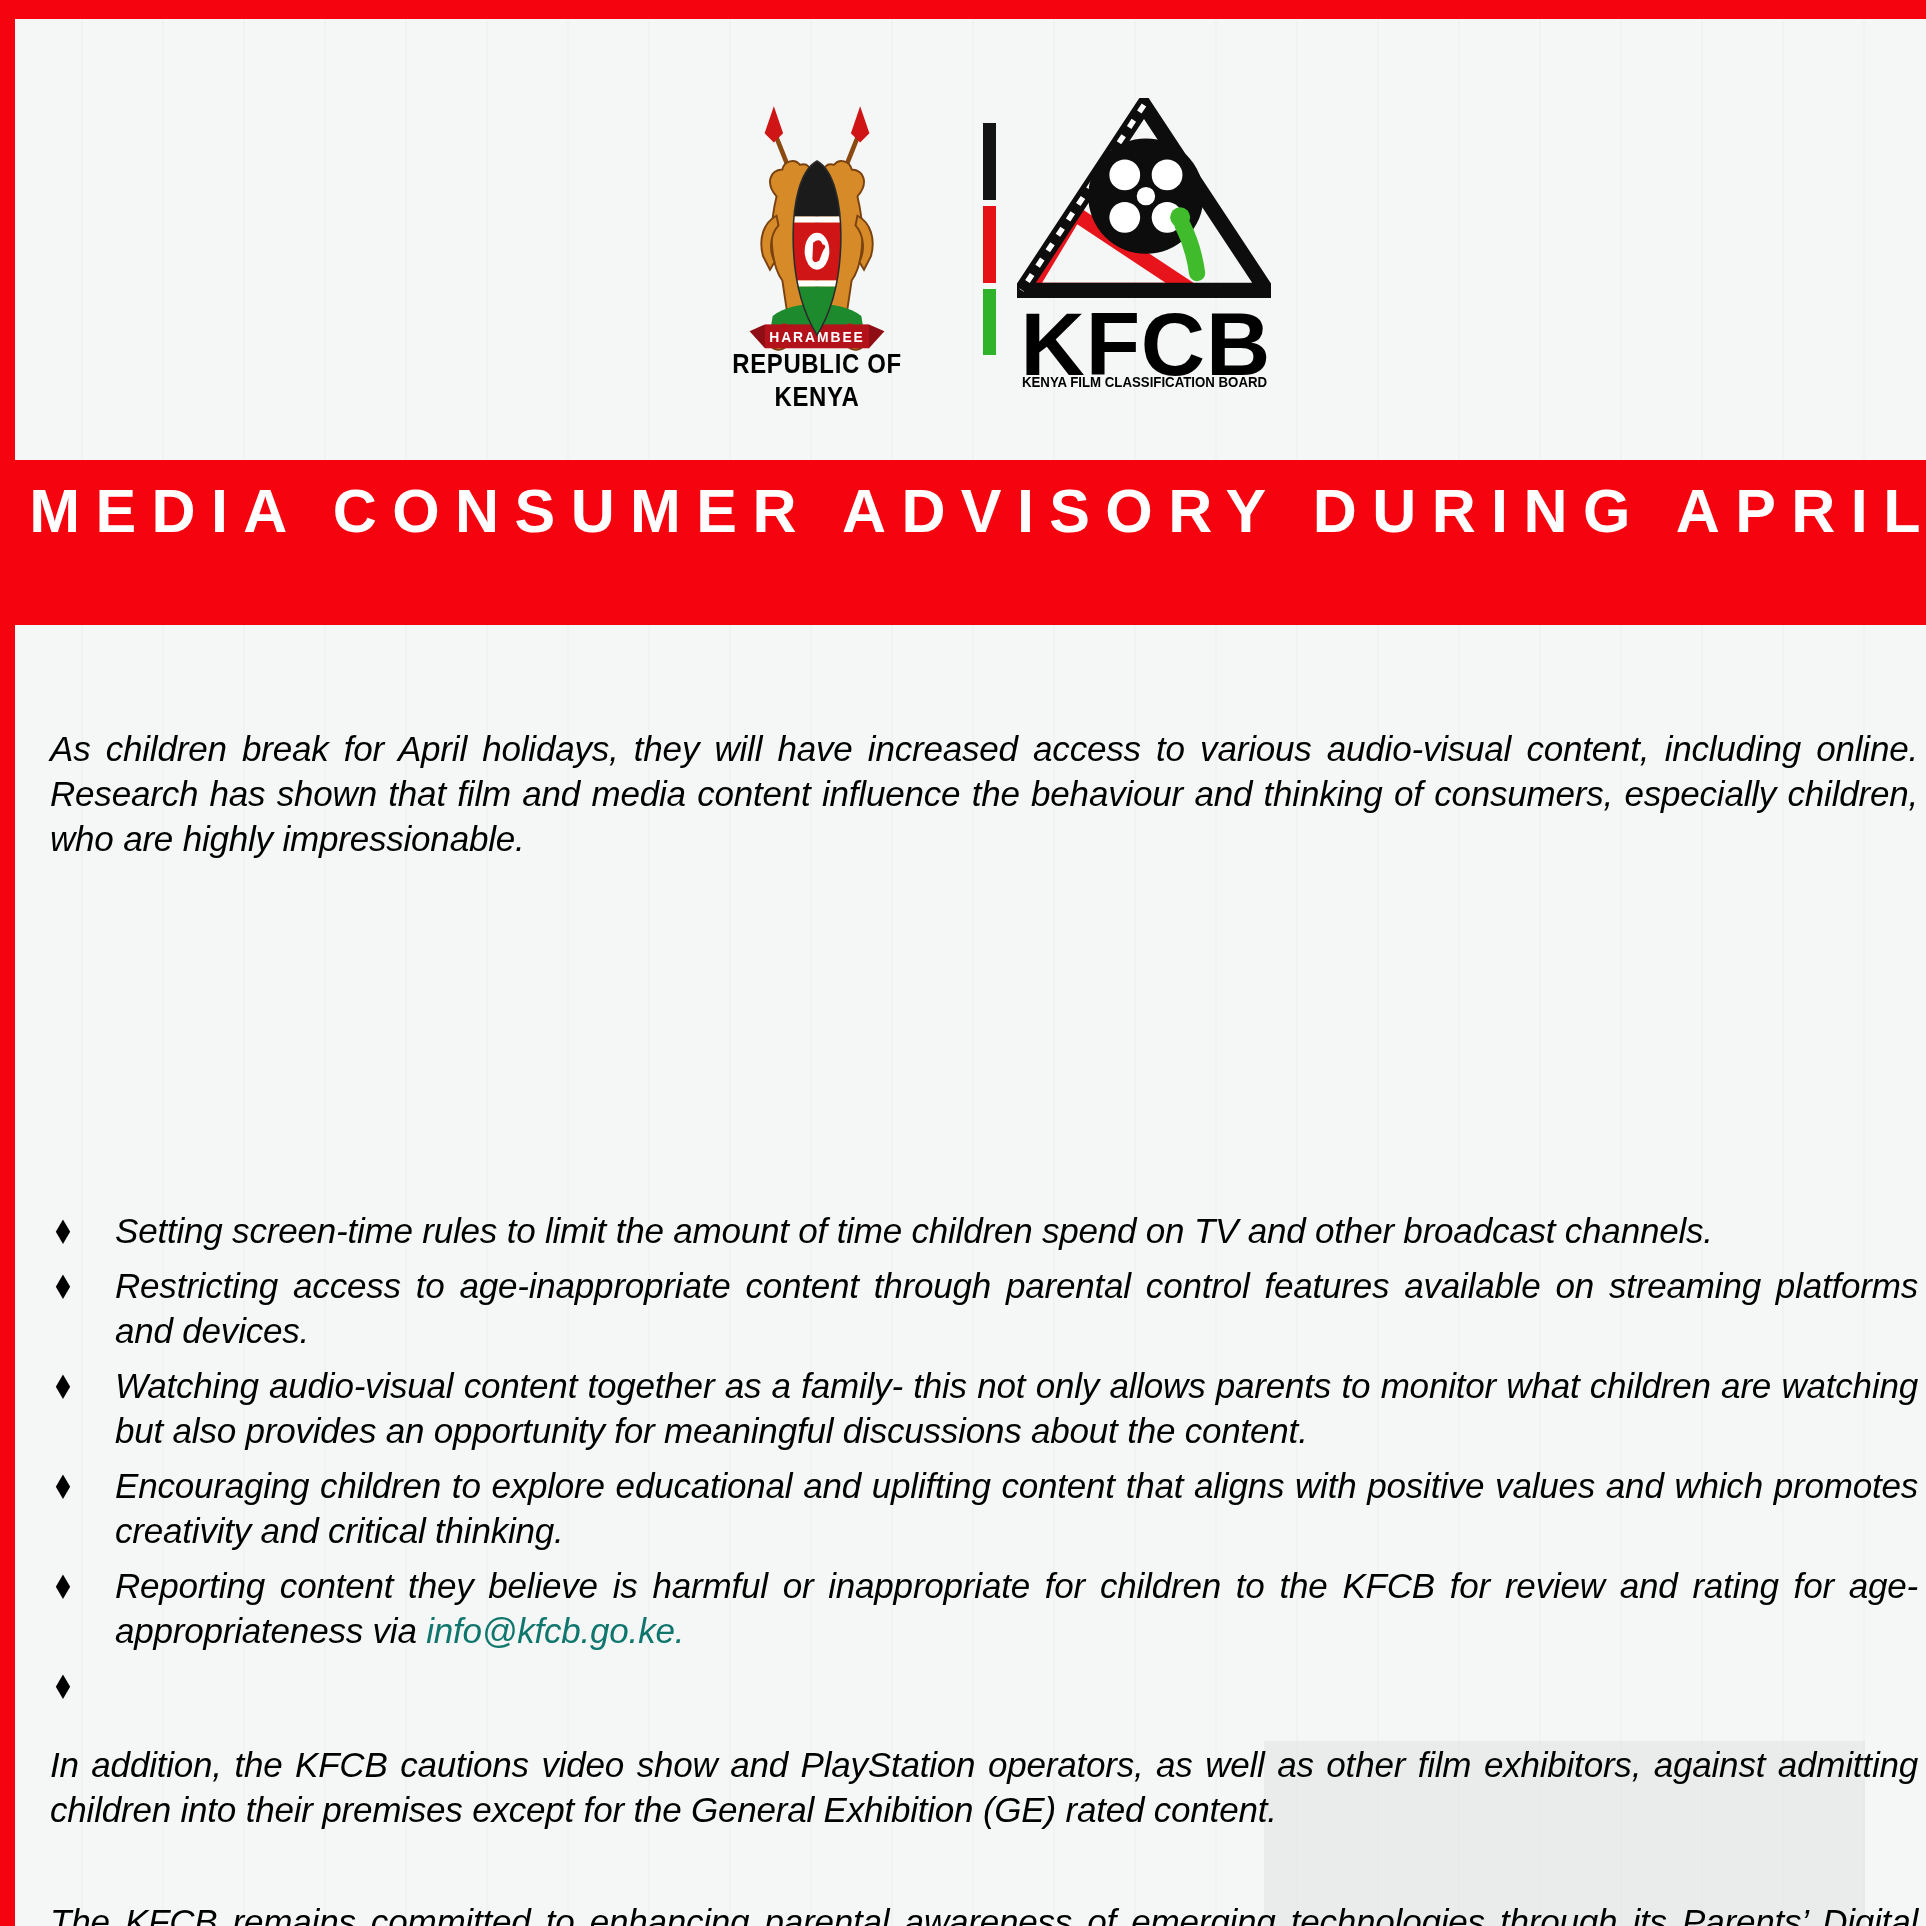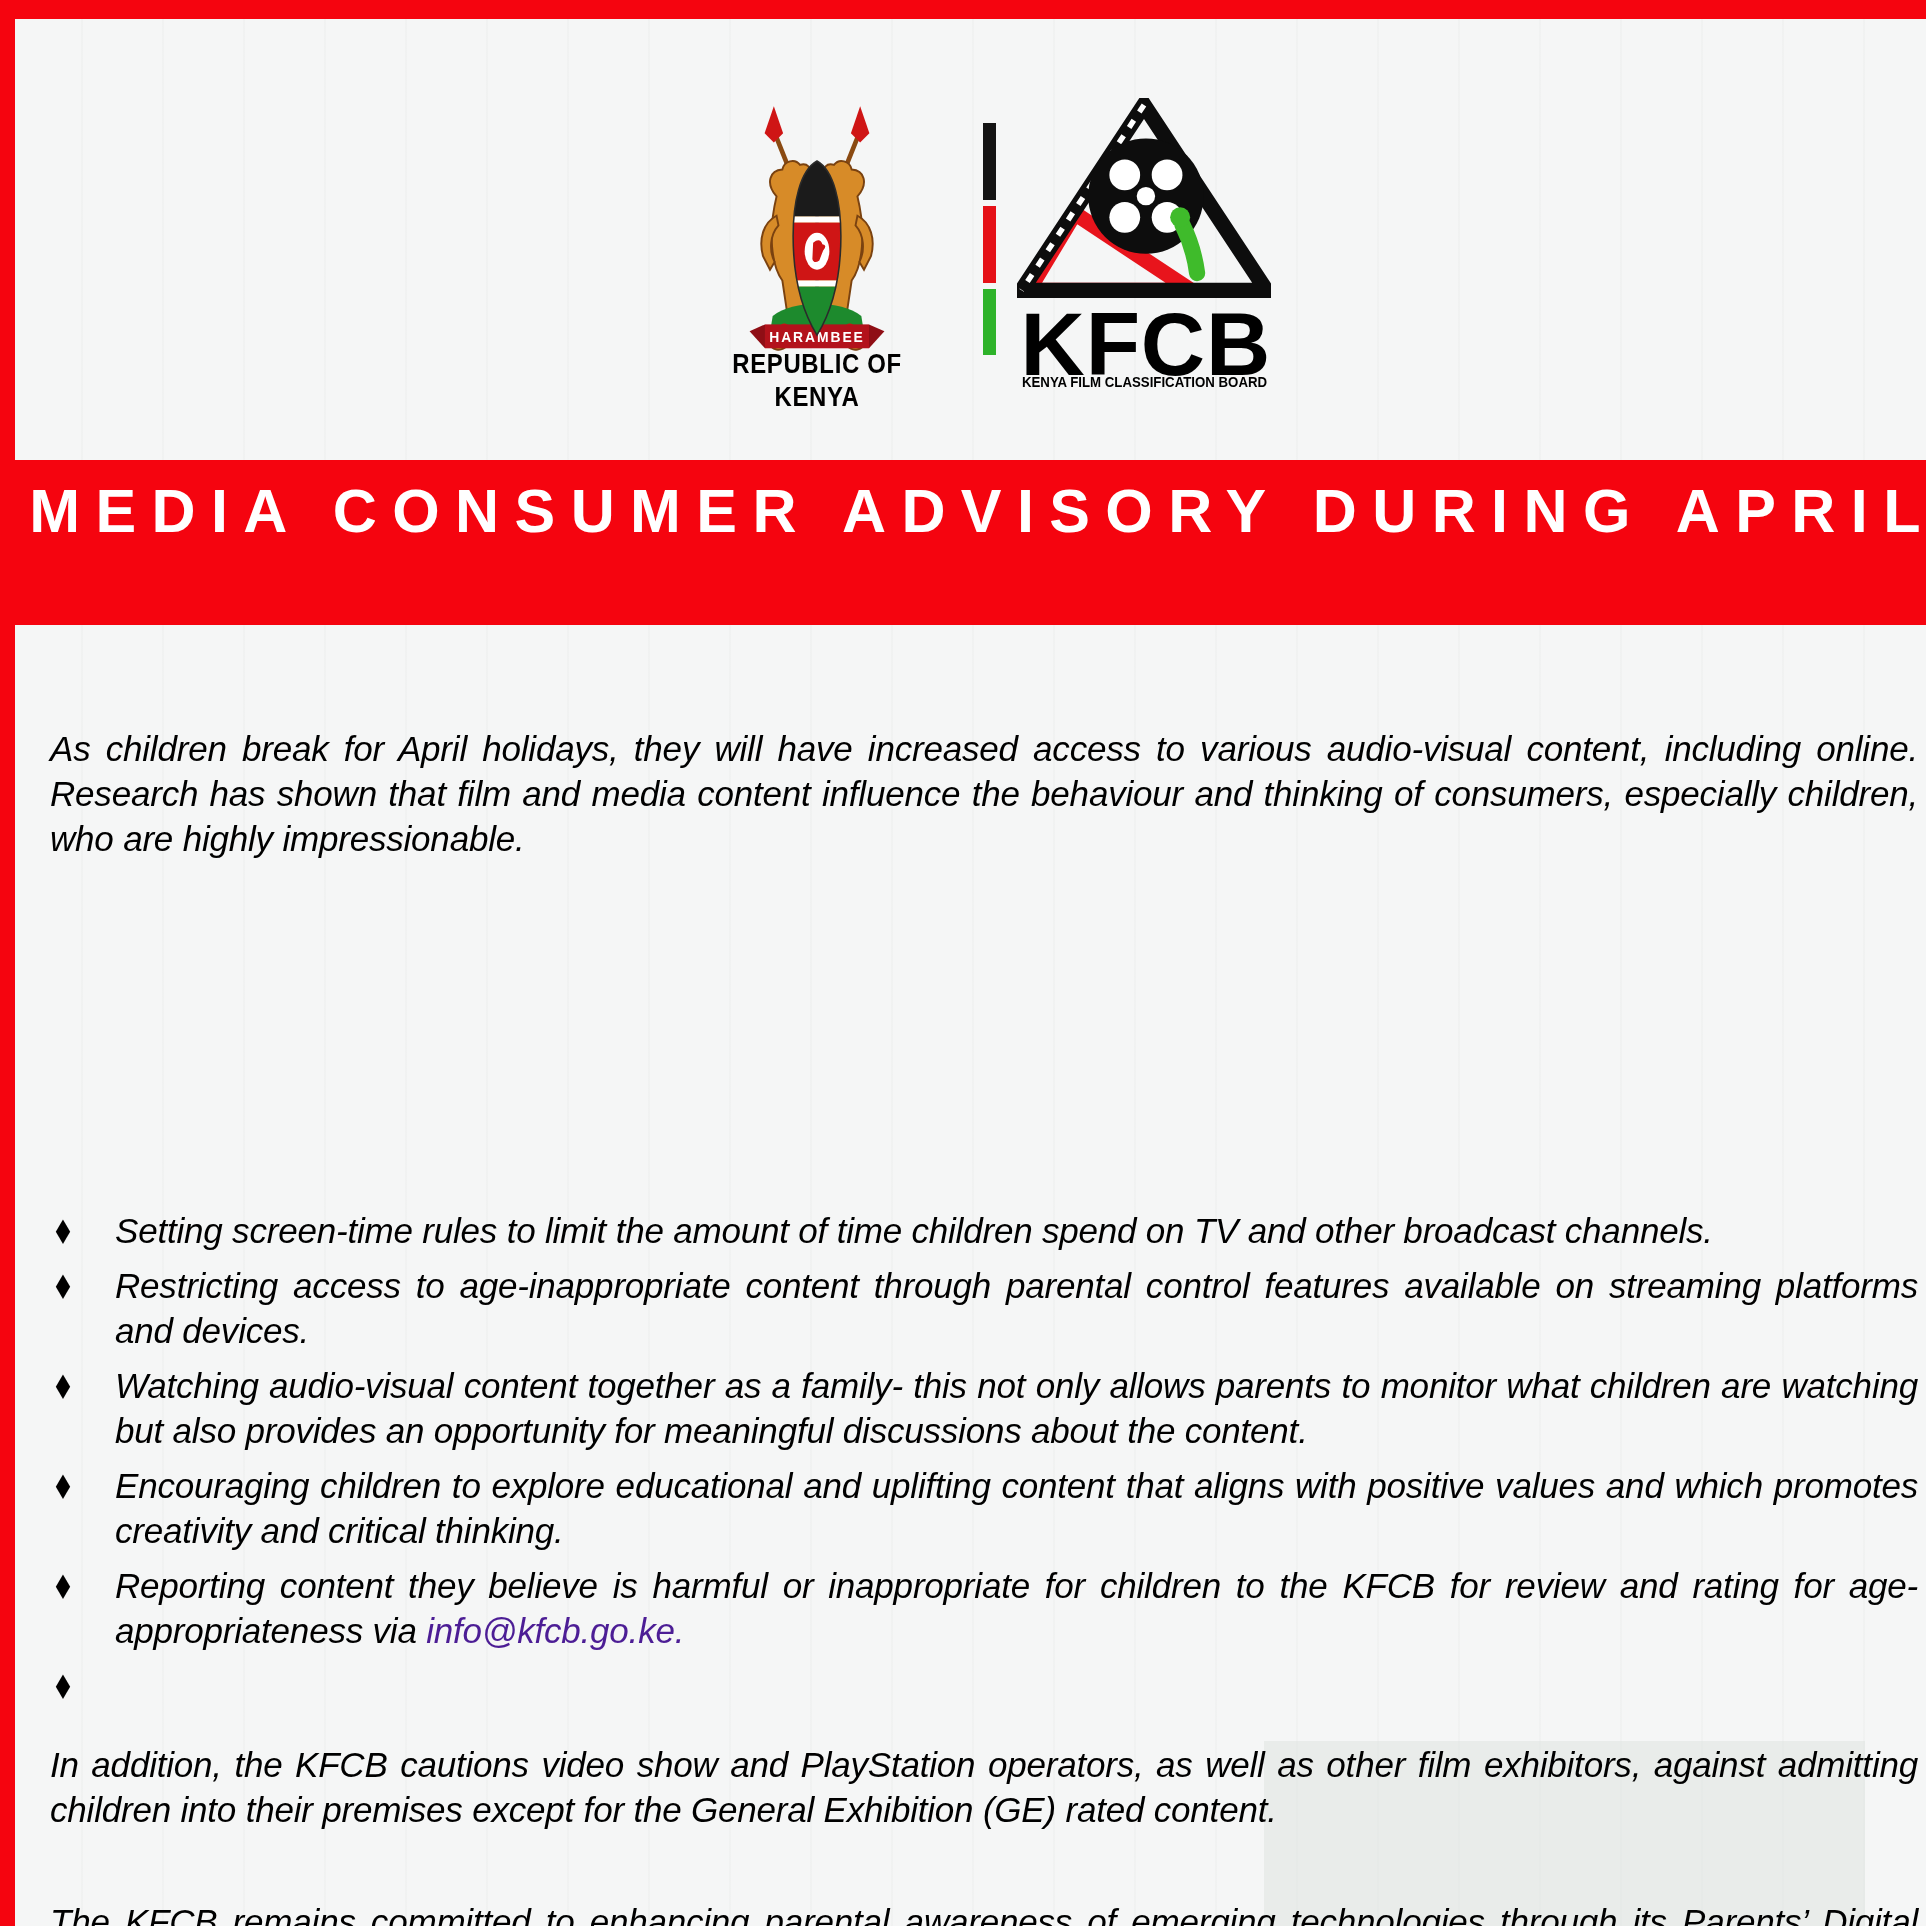--- a/index.html
+++ b/index.html
@@ -33,21 +33,21 @@
   .banner-line{color:#fff;font-weight:800;font-size:61px;letter-spacing:15.4px;line-height:72px;white-space:nowrap;}
   
   .flow{position:absolute;left:50px;width:1868px;font-size:35px;line-height:45px;
         text-align:justify;z-index:25;letter-spacing:-0.2px;font-style:italic;}
   #p1{top:691px;} #p2{top:882px;} #p3{top:1065px;}
   #bullet-list{top:1208px;list-style:none;margin:0;padding:0;}
   #bullet-list li{position:relative;padding-left:65px;margin-bottom:10px;}
   .diamond{position:absolute;left:2.3px;top:2.3px;font-size:28.5px;line-height:39px;
            transform:scale(0.66,1.12);transform-origin:center;}
   #p4{top:1707px;} #p5{top:1864px;}
-  .email{color:#4c1d95;}
+  .email{color:#0f766e;}
 </style>
 </head>
 <body>
 
 <div id="page">
 
   <div class="streaks"></div>
   <div class="board"></div>
 
   <svg class="hdr-art" style="left:686px;top:100px;" width="262" height="270" viewBox="0 0 680 700">

